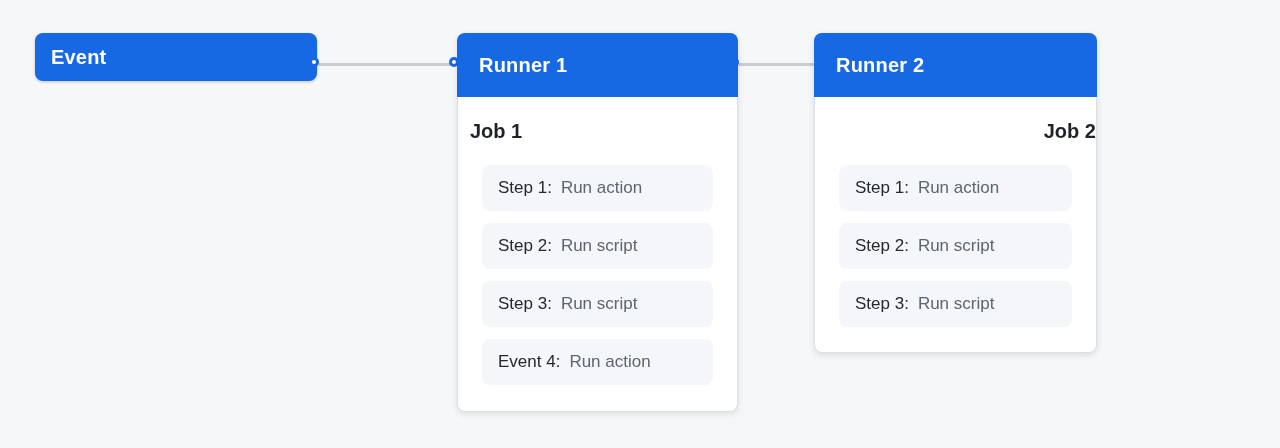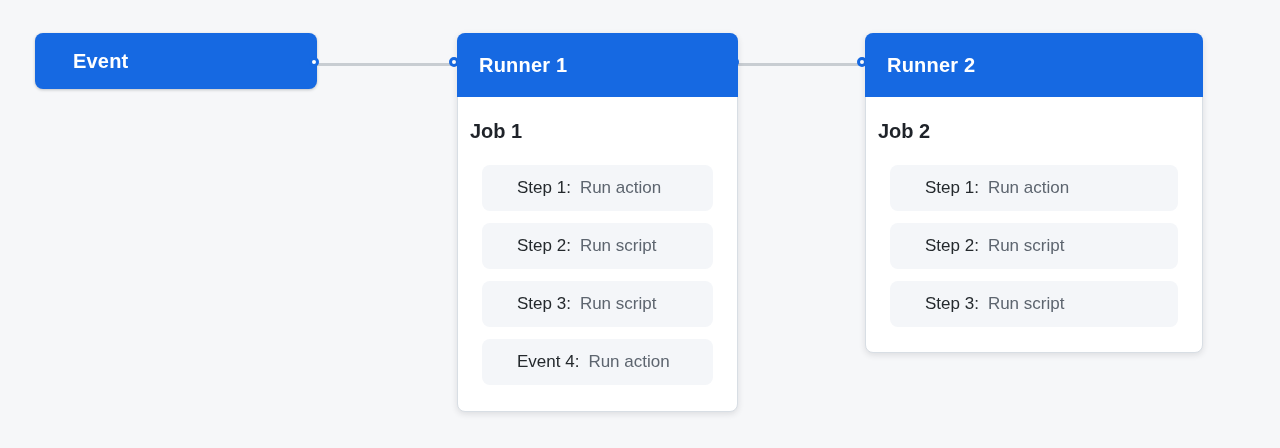--- a/index.html
+++ b/index.html
@@ -17,26 +17,26 @@
   body {
     width: 1280px; height: 448px;
     background: var(--page-bg);
     font-family: "Liberation Sans", sans-serif;
     position: relative;
     overflow: hidden;
   }
 
   .event-node {
     position: absolute; left: 35px; top: 33px;
-    width: 282px; height: 56px;
+    width: 282px; height: 48px;
     background: var(--blue);
     border-radius: 8px;
     box-shadow: 0 1px 3px rgba(31,35,40,0.25);
     display: flex; align-items: center;
-    padding-left: 38px;
+    padding-left: 16px;
   }
   .node-title {
     color: #ffffff; font-size: 20px; font-weight: bold;
     letter-spacing: 0.2px;
   }
 
   .connector {
     position: absolute; top: 63px; height: 3px;
     background: var(--line);
   }
@@ -56,21 +56,21 @@
   #dot-runner2-in  { left: 857px; }
 
   .runner-card {
     position: absolute; top: 33px;
     background: var(--card-bg);
     border: 1px solid var(--card-border);
     border-radius: 8px;
     box-shadow: 0 2px 6px rgba(31,35,40,0.12);
   }
   #runner1-card { left: 457px; width: 281px; height: 379px; }
-  #runner2-card { left: 865px; width: 338px; height: 320px; }
+  #runner2-card { left: 814px; width: 283px; height: 320px; text-align: right; }
 
   .runner-header {
     height: 64px;
     margin: -1px -1px 6px -1px;
     background: var(--blue);
     border-radius: 8px 8px 0 0;
     display: flex; align-items: center;
     padding-left: 22px;
   }
 
@@ -86,21 +86,21 @@
     display: flex; flex-direction: column; gap: 12px;
   }
   .step-row {
     height: 46px;
     background: var(--step-bg);
     border-radius: 8px;
     display: flex; align-items: center;
     padding-left: 16px;
     font-size: 17px;
   }
-  .step-label { color: #24292d; margin-right: 9px; margin-left: 19px; }
+  .step-label { color: #24292d; margin-right: 9px; }
   .step-action { color: var(--text-gray); }
 </style>
 </head>
 <body>
 
 <div>
 
   <div class="event-node">
     <span class="node-title">Event</span>
   </div>

